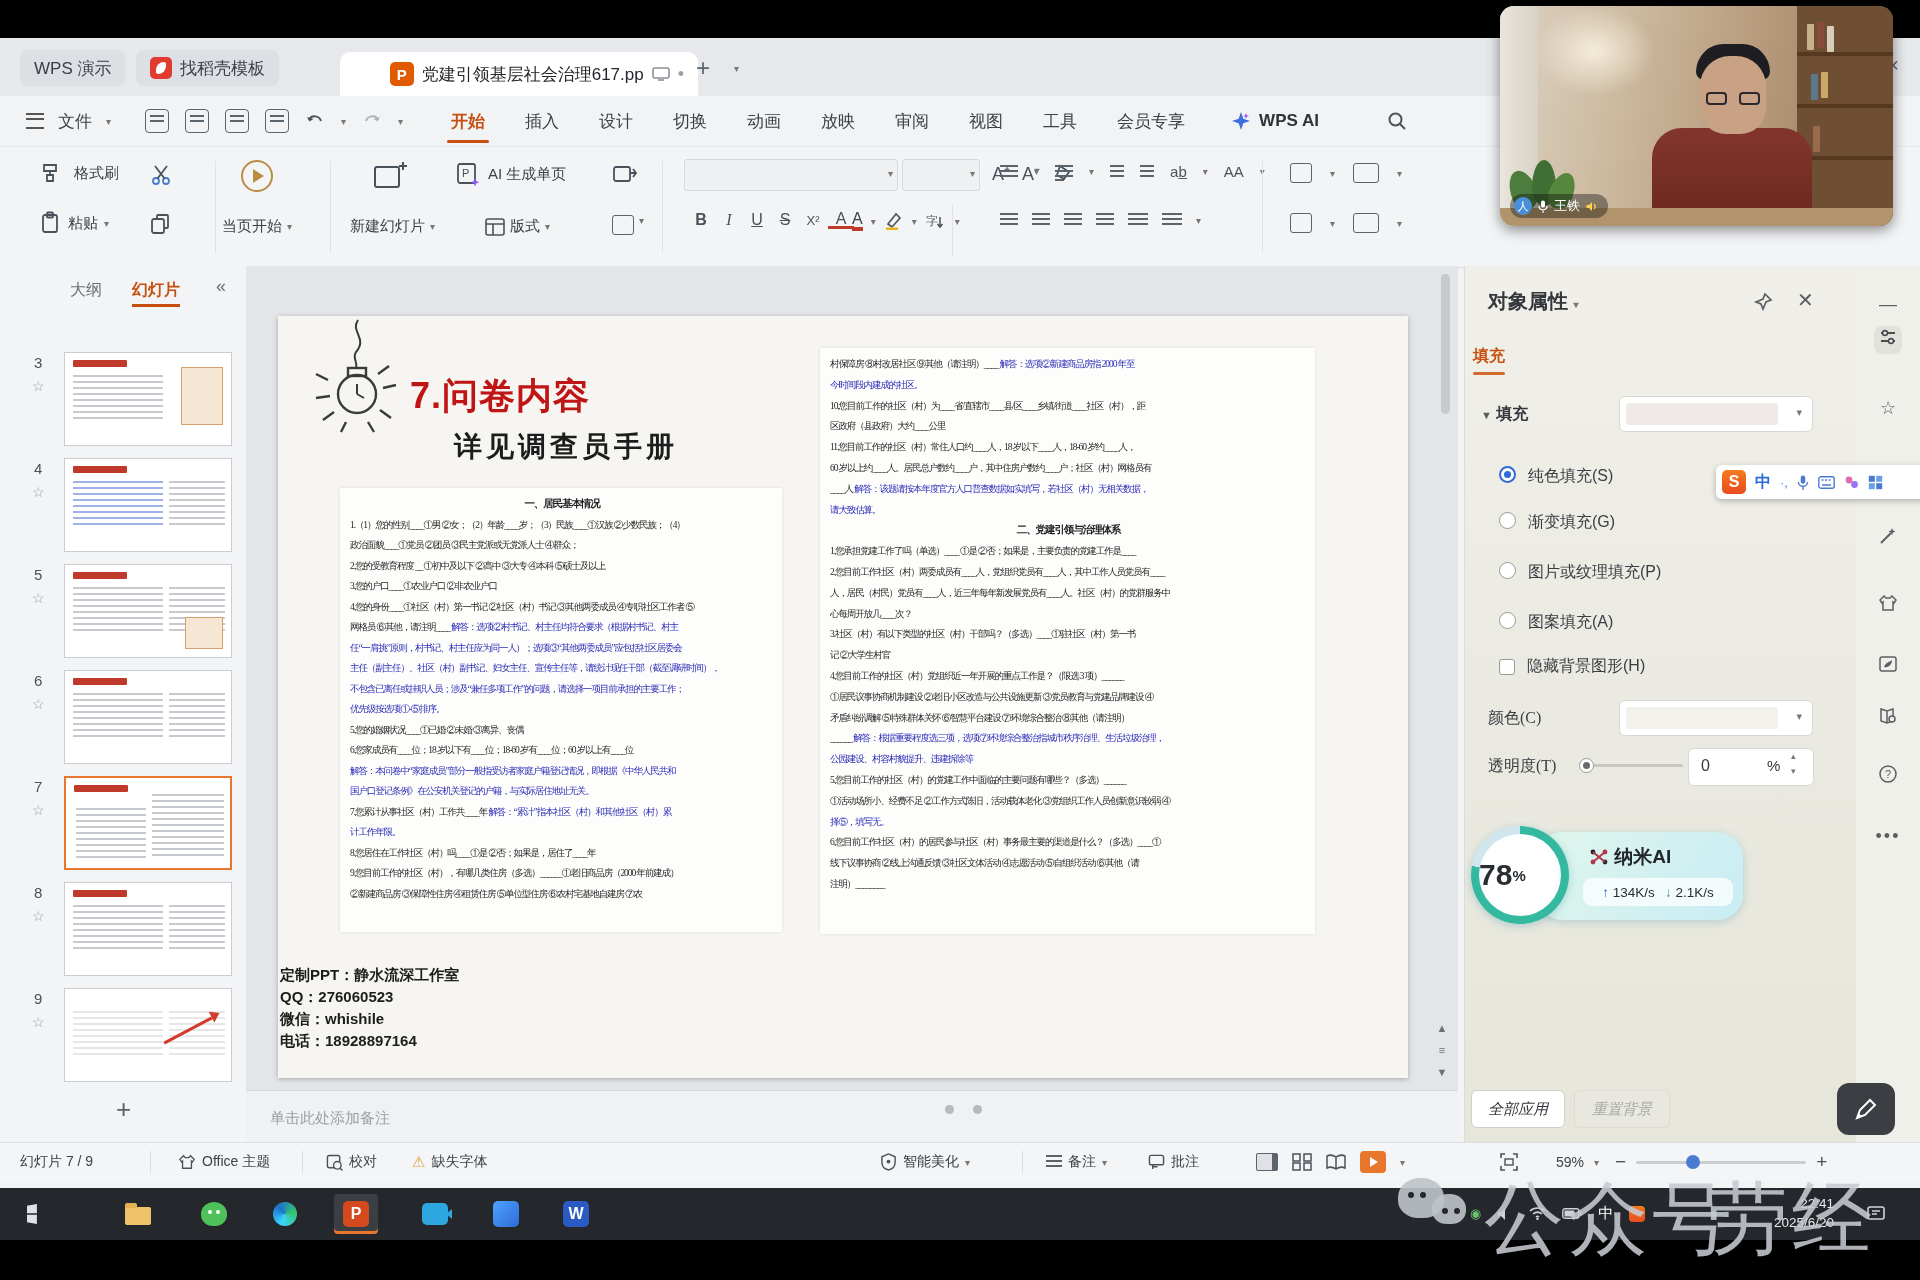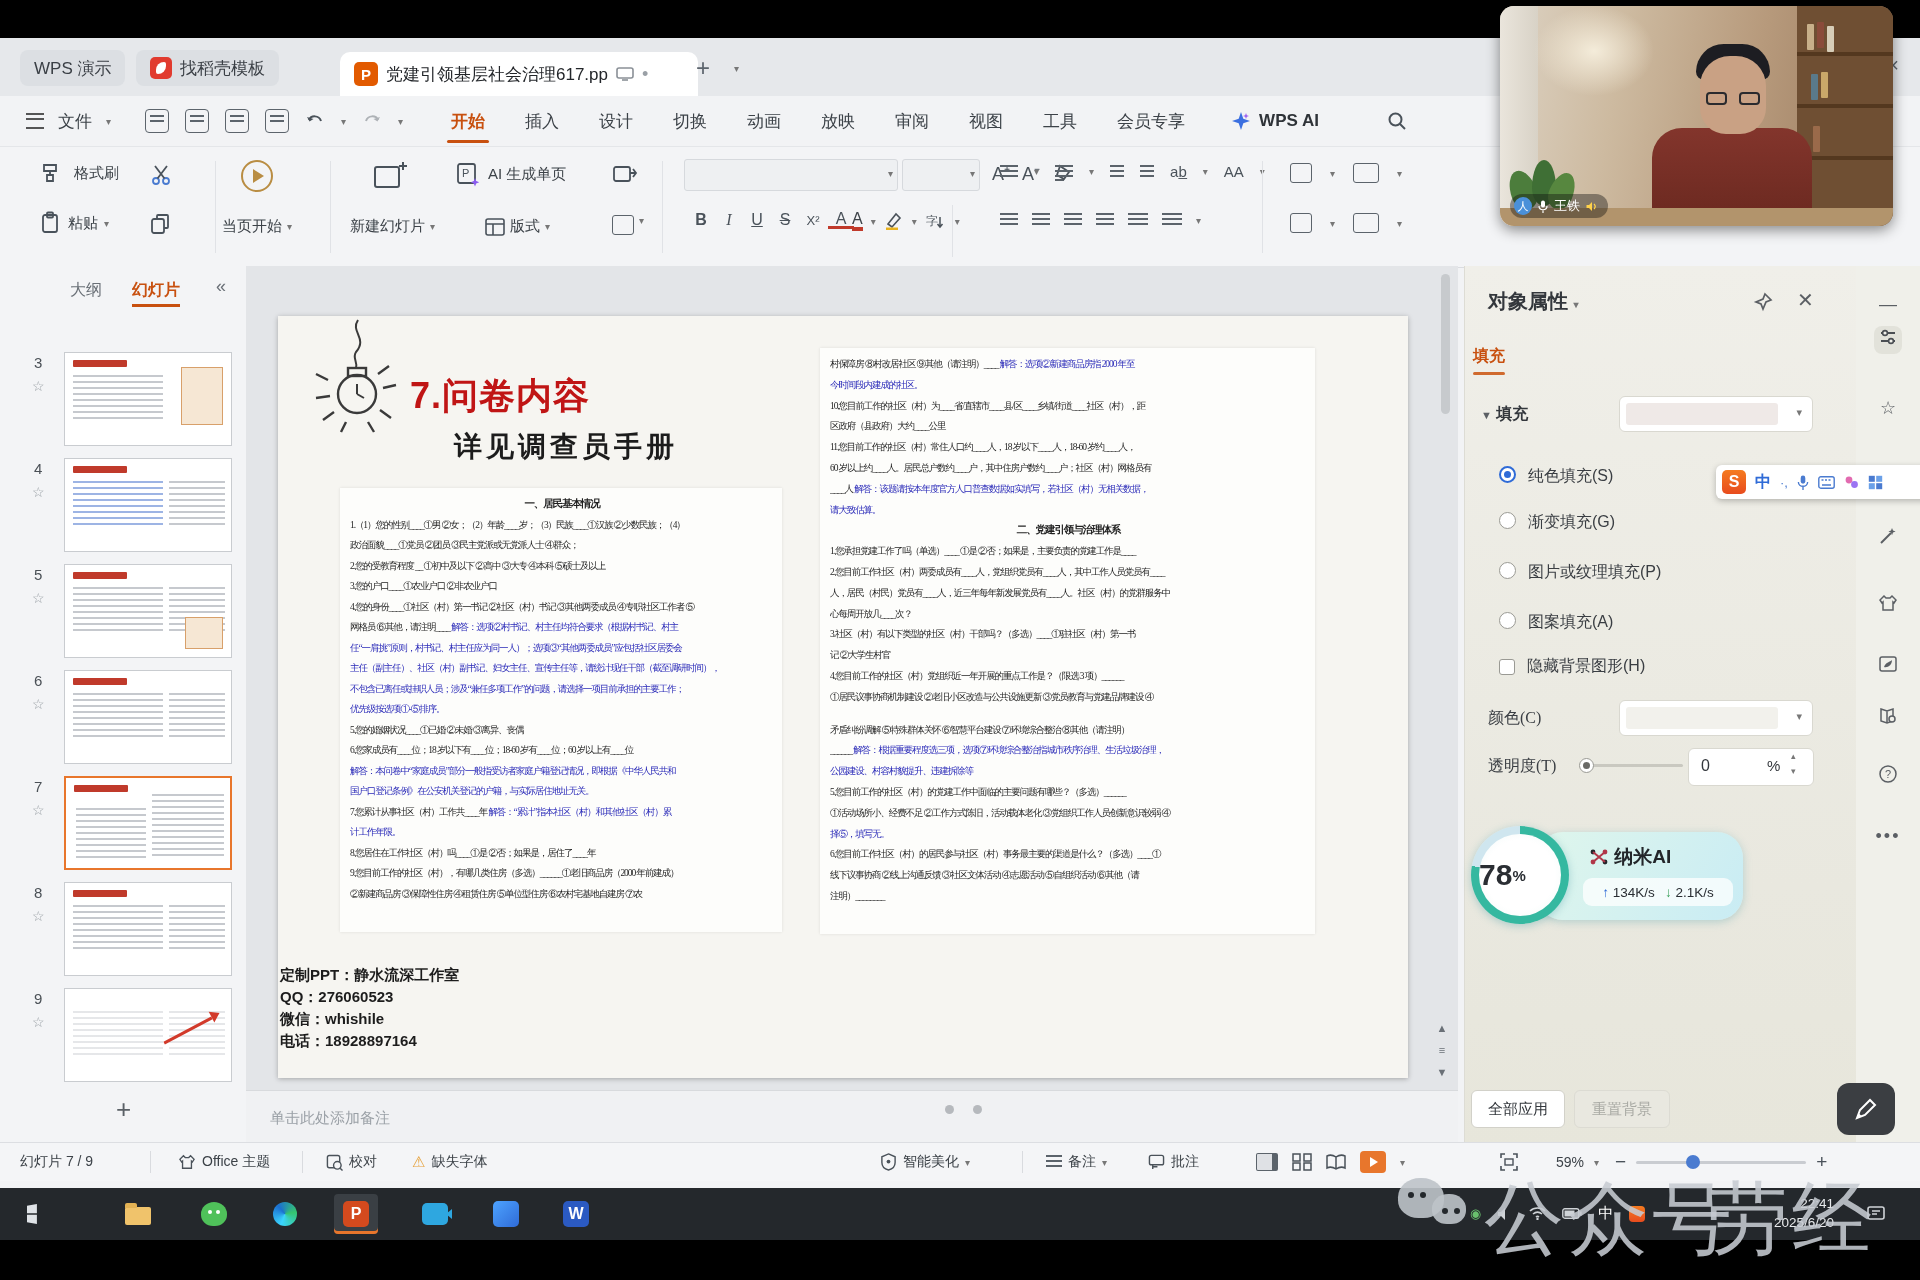--- a/index.html
+++ b/index.html
@@ -3,21 +3,21 @@
 <meta charset="utf-8">
 <style>
   html,body{margin:0;padding:0;background:#000;}
   #app{position:relative;width:1920px;height:1280px;overflow:hidden;background:#000;
        font-family:"Liberation Sans",sans-serif;color:#333;}
   .abs{position:absolute;}
   .screen{position:absolute;left:0;top:38px;width:1920px;height:1202px;background:#f2f3f5;overflow:hidden;}
   
   .tabbar{position:absolute;left:0;top:0;width:100%;height:58px;background:#e6e8eb;}
   .wtab{position:absolute;top:10px;height:40px;display:flex;align-items:center;gap:8px;
-        padding:0 14px;border-radius:8px 8px 0 0;font-size:17px;color:#3a3f45;}
+        padding:0 14px;border-radius:8px 8px 0 0;font-size:17px;color:#3a3f45;justify-content:flex-end;}
   .wtab.pill{background:#dcdfe3;border-radius:8px;height:36px;top:12px;}
   .wtab.active{background:#fff;height:44px;top:14px;border-radius:10px 10px 0 0;color:#23262a;}
   .doc-p{width:24px;height:24px;border-radius:5px;background:#e25a00;color:#fff;font-weight:bold;
          display:flex;align-items:center;justify-content:center;font-size:15px;}
   .docer-ic{width:22px;height:22px;border-radius:5px;background:#e13b2f;position:relative;}
   .docer-ic:after{content:"";position:absolute;left:6px;top:5px;width:10px;height:12px;
          border-radius:8px 2px 8px 2px;background:#fff;}
   
   .menubar{position:absolute;left:0;top:58px;width:100%;height:50px;background:#f2f3f5;display:flex;align-items:center;}
   .mtab{font-size:17px;color:#3c4248;padding:0 6px;position:relative;margin:0 14px;}
@@ -81,21 +81,21 @@
   .pdrop{position:absolute;height:34px;background:#fff;border:1px solid #d9d8d0;border-radius:6px;}
   .pdrop .swatch{position:absolute;left:6px;top:6px;right:34px;bottom:6px;background:#efe9e7;border-radius:3px;}
   .pdrop .cv{position:absolute;right:10px;top:9px;color:#777;font-size:11px;}
   .radio-row{position:absolute;left:34px;display:flex;align-items:flex-start;gap:12px;height:24px;}
   .rdot{width:17px;height:17px;border-radius:50%;border:1.6px solid #9a9a94;background:#fff;box-sizing:border-box;}
   .radio-row.on .rdot{border:2px solid #2f6bd7;position:relative;}
   .radio-row.on .rdot:after{content:"";position:absolute;left:3px;top:3px;width:7px;height:7px;border-radius:50%;background:#2f6bd7;}
   .rlab{font-size:16px;color:#3a3e43;}
   .chk{width:16px;height:16px;border:1.6px solid #9a9a94;border-radius:3px;background:#fff;box-sizing:border-box;}
   .plab{font-size:16px;color:#3a3e43;font-family:Liberation Serif, serif;}
-  .pbtn{position:absolute;top:824px;height:36px;border-radius:6px;font-size:15px;display:flex;align-items:center;justify-content:center;}
+  .pbtn{position:absolute;top:824px;height:36px;border-radius:6px;font-size:15px;display:flex;align-items:center;justify-content:center;font-style:italic;}
   .pbtn.apply{left:6px;width:92px;background:#fff;border:1px solid #d2d1c9;color:#33373c;}
   .pbtn.reset{left:109px;width:94px;background:#e9e8e0;border:1px solid #dcdbd3;color:#a9aaa4;}
   
   .nami{position:absolute;left:6px;top:560px;width:280px;height:100px;}
   .nami .pillbg{position:absolute;left:66px;top:6px;width:206px;height:88px;border-radius:26px;
         background:linear-gradient(120deg,#dff6ec,#c9ecf4);box-shadow:0 2px 8px rgba(80,160,170,.35);}
   .nami .circ{position:absolute;left:0;top:0;width:98px;height:98px;border-radius:50%;
         background:conic-gradient(#35b8a0 0 78%, #cfe6ef 78% 100%);box-shadow:0 2px 8px rgba(80,160,170,.4);}
   .nami .circ .inner{position:absolute;left:8px;top:8px;width:82px;height:82px;border-radius:50%;
         background:radial-gradient(#ffffff 60%,#eef8f6);display:flex;align-items:center;}
@@ -623,21 +623,21 @@
                 <span class="k">3.社区（村）有以下类型的社区（村）干部吗？（多选）____①驻社区（村）第一书</span></div>
                 <div class="dline" style="height:20.8px;line-height:20.8px;">
                   
                 <span class="k">记 ②大学生村官</span></div>
                 <div class="dline" style="height:20.8px;line-height:20.8px;">
                   
                 <span class="k">4.您目前工作的社区（村）党组织近一年开展的重点工作是？（限选 3 项）______</span></div>
                 <div class="dline" style="height:20.8px;line-height:20.8px;">
                   
                 <span class="k">①居民议事协商机制建设 ②老旧小区改造与公共设施更新 ③党员教育与党建品牌建设 ④</span></div>
-                <div class="dline" style="height:20.8px;line-height:20.8px;margin-top:12px;">
+                <div class="dline" style="height:20.8px;line-height:20.8px;">
                   
                 <span class="k">矛盾纠纷调解 ⑤特殊群体关怀 ⑥智慧平台建设 ⑦环境综合整治 ⑧其他（请注明）</span></div>
                 <div class="dline" style="height:20.8px;line-height:20.8px;">
                   
                 <span class="k">______ </span><span class="b">解答：根据重要程度选三项，选项⑦环境综合整治指城市秩序治理、生活垃圾治理，</span></div>
                 <div class="dline" style="height:20.8px;line-height:20.8px;">
                   
                 <span class="b">公园建设、村容村貌提升、违建拆除等</span></div>
                 <div class="dline" style="height:20.8px;line-height:20.8px;">
                   

